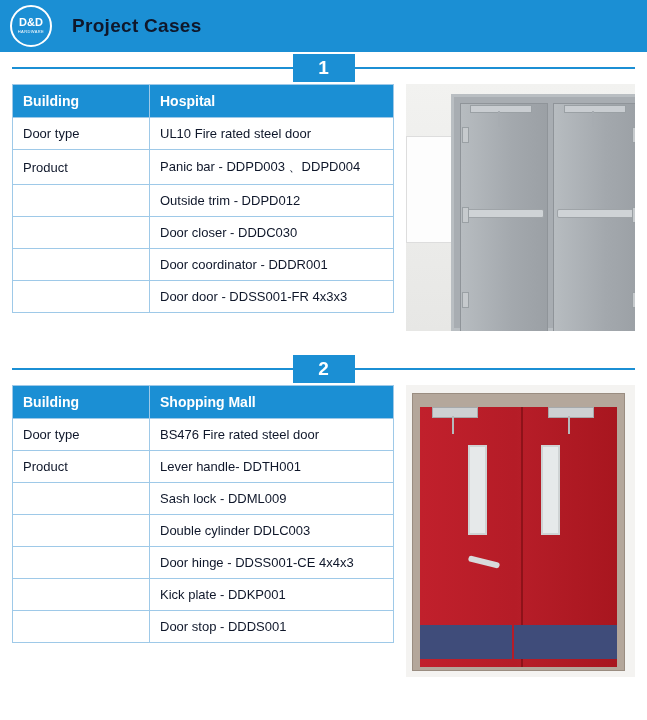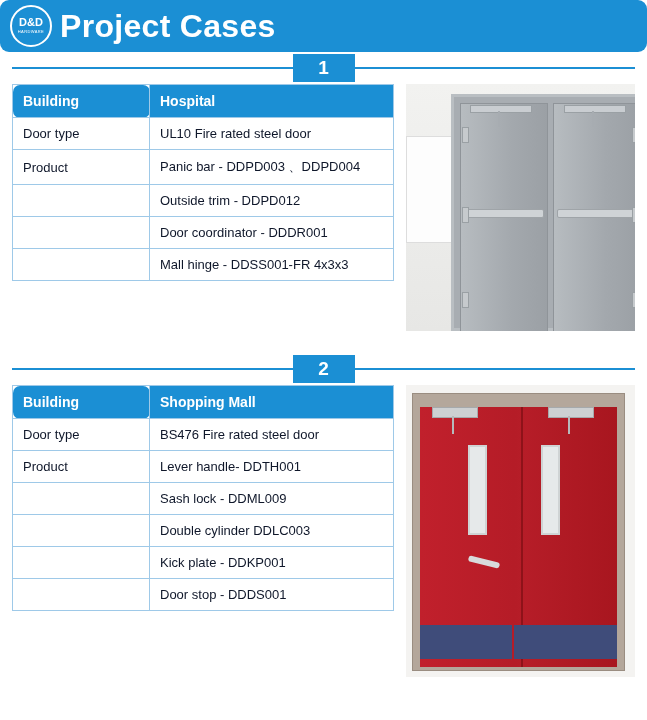--- a/index.html
+++ b/index.html
@@ -16,21 +16,20 @@
   }
 
   
   .header {
     height: 52px;
     background: #1b8fd4;
     display: flex;
     align-items: center;
     padding: 0 0 0 10px;
     box-sizing: border-box;
-    border-radius: 9px;
   }
   .logo {
     width: 38px;
     height: 38px;
     border-radius: 50%;
     background: #1b8fd4;
     border: 2px solid #ffffff;
     display: flex;
     flex-direction: column;
     align-items: center;
@@ -45,24 +44,24 @@
     letter-spacing: 0px;
   }
   .logo-sub {
     color: #ffffff;
     font-size: 4px;
     line-height: 6px;
     letter-spacing: 0.4px;
     margin-top: 1px;
   }
   .header-title {
-    color: #ffffff;
-    font-size: 32px;
+    color: #0f172a;
+    font-size: 19px;
     font-weight: bold;
-    margin-left: 8px;
+    margin-left: 20px;
     letter-spacing: 0.3px;
   }
 
   
   .numbar {
     position: relative;
     height: 32px;
     margin: 0 12px;
   }
   .numbar .rule {
@@ -107,21 +106,20 @@
   table.spec td {
     border: 1px solid #9ec9e8;
     font-size: 13px;
     color: #0f172a;
     padding: 8px 8px 8px 10px;
     vertical-align: middle;
     height: 14px;
   }
   td.label {
     width: 118px;
-    border-radius: 7px;
   }
   tr.head td {
     background: #1b8fd4;
     color: #ffffff;
     font-weight: bold;
     font-size: 14px;
   }
   td.blank {
     border-left: 1px solid #9ec9e8;
     border-right: 1px solid #9ec9e8;
@@ -314,25 +312,29 @@
       <tr>
         <td class="label">Product</td>
         <td>Panic bar - DDPD003 、DDPD004</td>
       </tr>
       <tr>
         <td class="blank"></td>
         <td>Outside trim - DDPD012</td>
       </tr>
       <tr>
         <td class="blank"></td>
+        <td>Door closer - DDDC030</td>
+      </tr>
+      <tr>
+        <td class="blank"></td>
         <td>Door coordinator - DDDR001</td>
       </tr>
       <tr>
         <td class="blank blank-last"></td>
-        <td>Mall hinge - DDSS001-FR 4x3x3</td>
+        <td>Door door - DDSS001-FR 4x3x3</td>
       </tr>
     </tbody>
       </table>
   </div>
 
   <div class="photo photo1">
     <div class="p1-wall"></div>
     <div class="p1-white"></div>
     <div class="p1-frame">
       <div class="p1-leaf p1-leafL"></div>
@@ -377,20 +379,24 @@
       <tr>
         <td class="blank"></td>
         <td>Sash lock - DDML009</td>
       </tr>
       <tr>
         <td class="blank"></td>
         <td>Double cylinder DDLC003</td>
       </tr>
       <tr>
         <td class="blank"></td>
+        <td>Door hinge - DDSS001-CE 4x4x3</td>
+      </tr>
+      <tr>
+        <td class="blank"></td>
         <td>Kick plate - DDKP001</td>
       </tr>
       <tr>
         <td class="blank blank-last"></td>
         <td>Door stop - DDDS001</td>
       </tr>
     </tbody>
       </table>
   </div>
 

